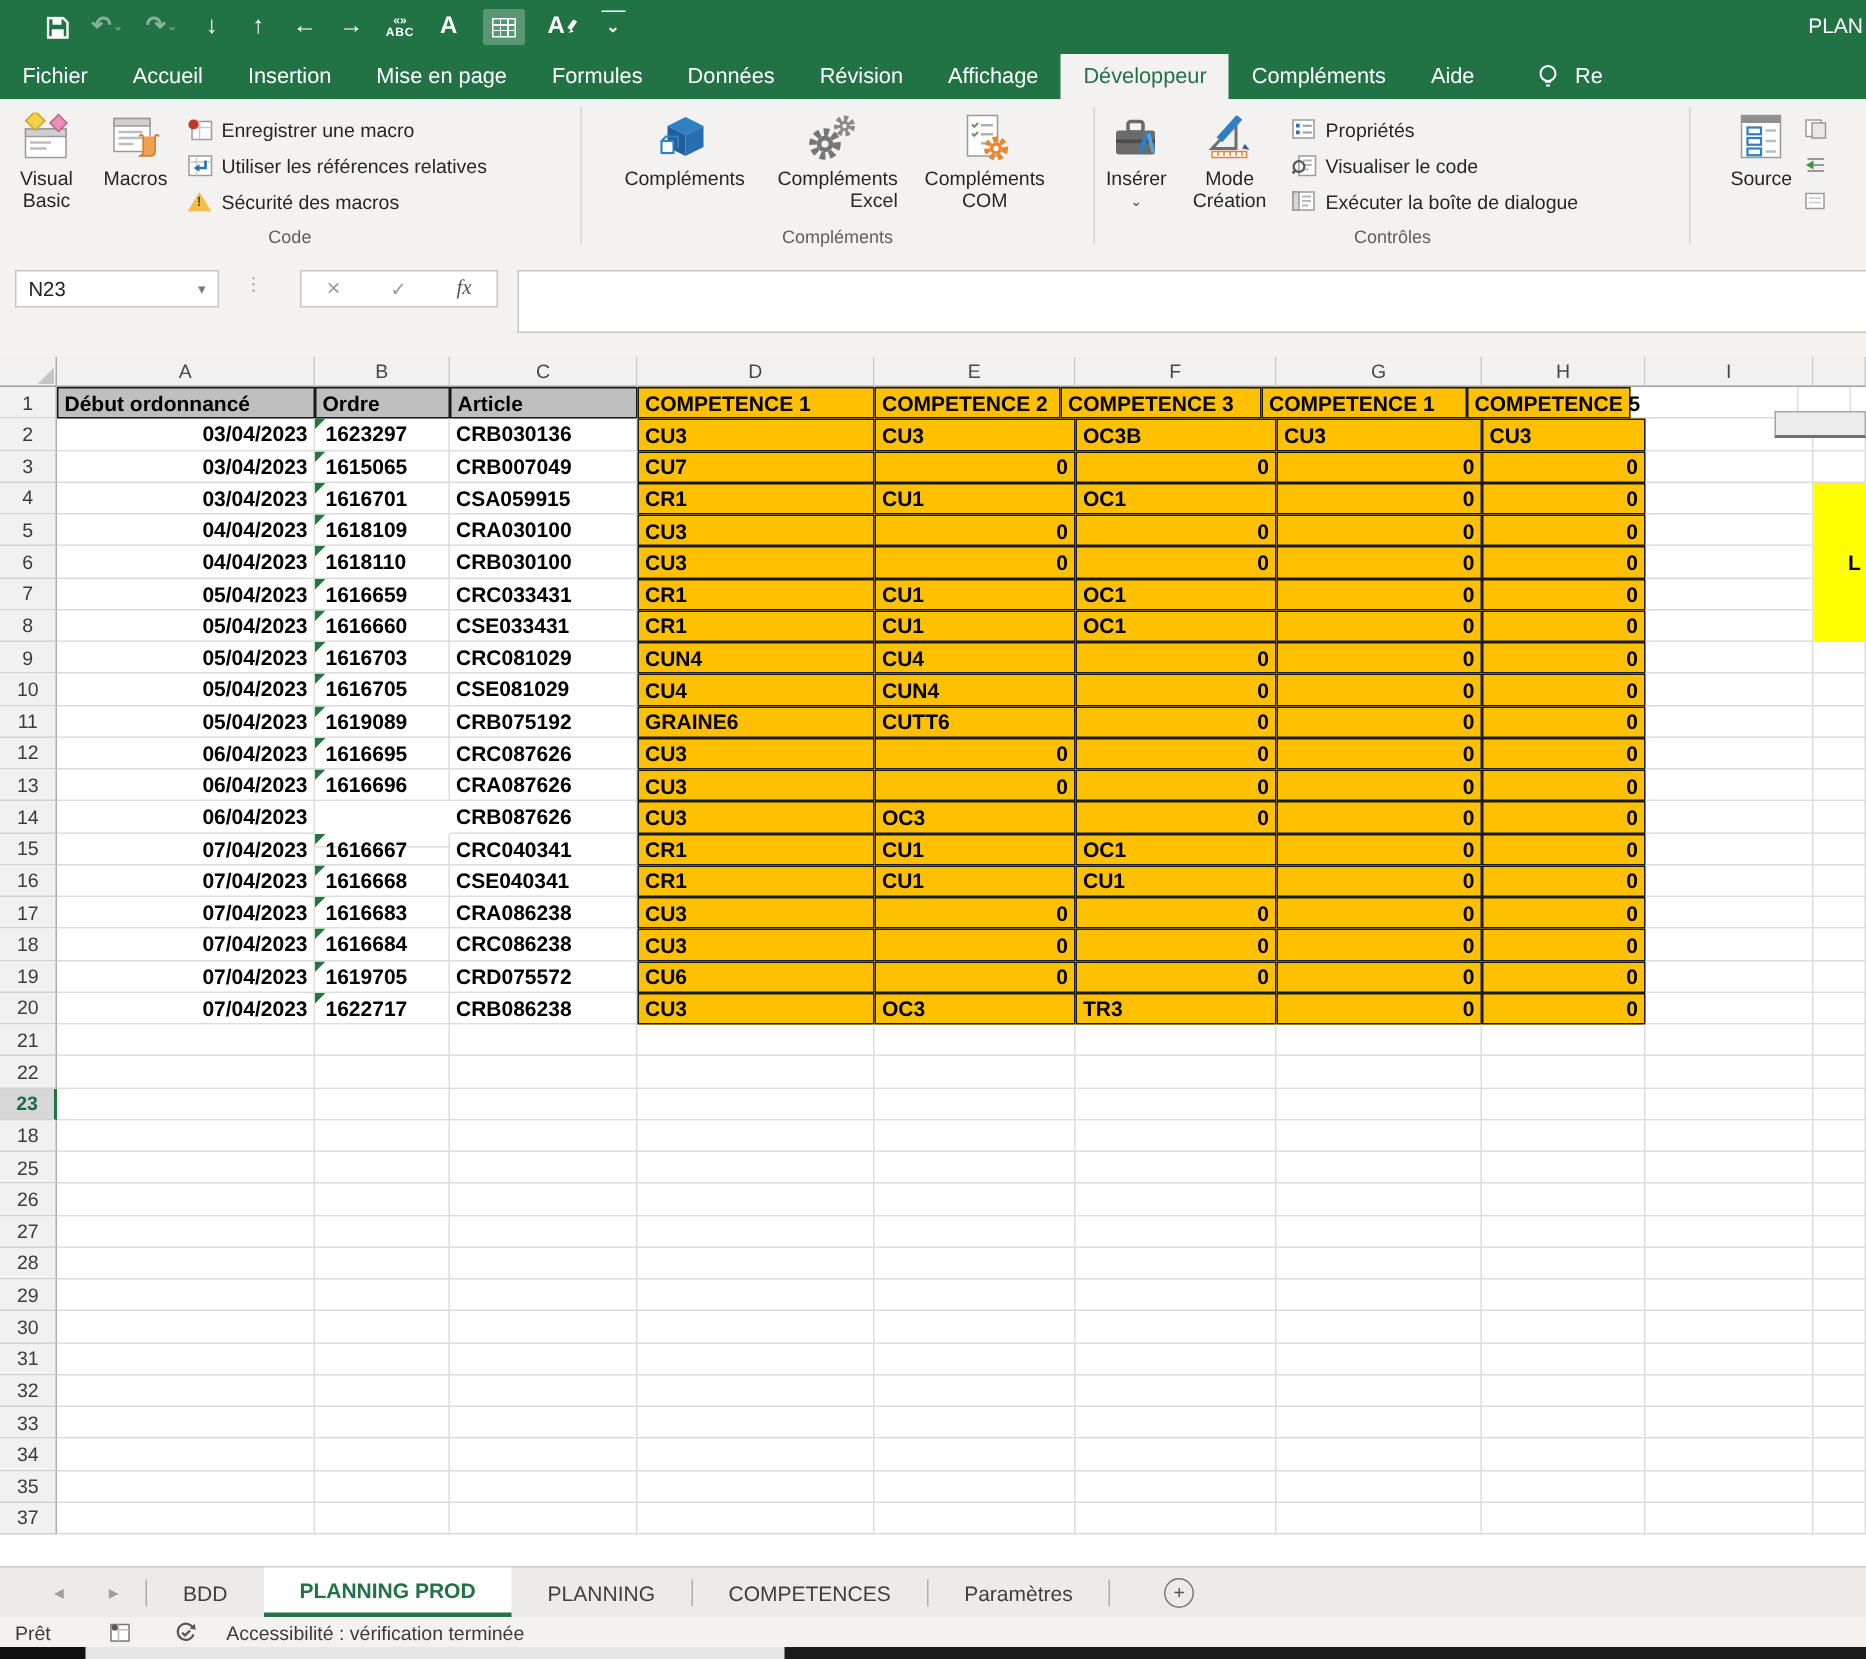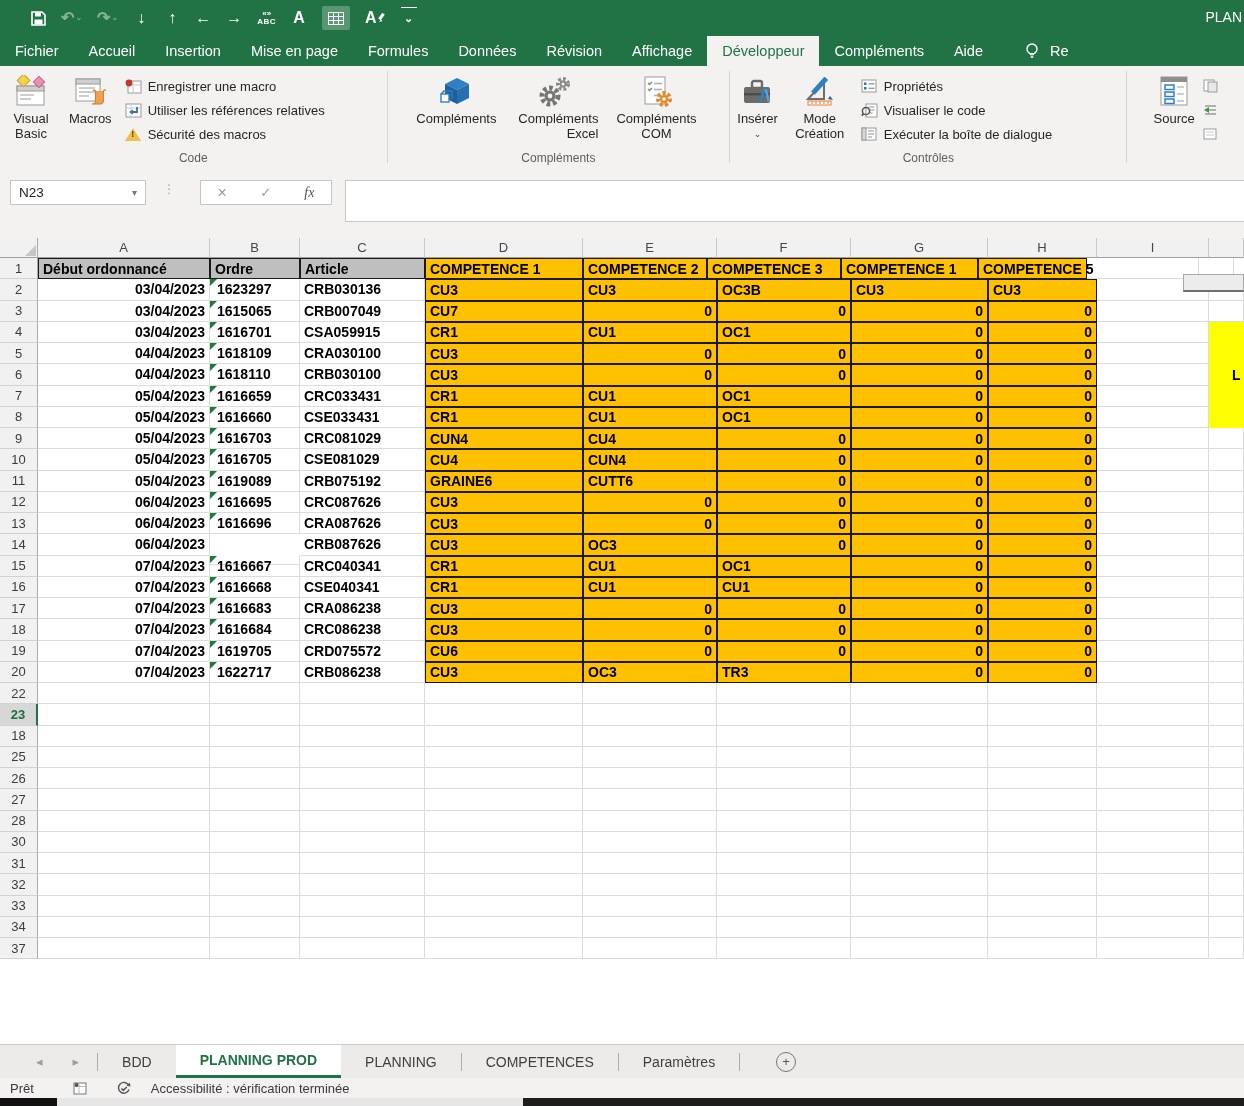--- a/index.html
+++ b/index.html
@@ -676,20 +676,33 @@
         <div class="cell" style="width: 125px;">CRB086238</div>
         <div class="cell orange" style="width: 158px;">CU3</div>
         <div class="cell orange" style="width: 134px;">OC3</div>
         <div class="cell orange" style="width: 134px;">TR3</div>
         <div class="cell orange right" style="width: 137px;">0</div>
         <div class="cell orange right" style="width: 109px;">0</div>
         <div class="cell" style="width: 112px;"></div>
         <div class="cell" style="width: 35px;"></div>
       </div>
       <div class="grow">
+        <div class="rowh">21</div>
+        <div class="cell" style="width: 172px;"></div>
+        <div class="cell" style="width: 90px;"></div>
+        <div class="cell" style="width: 125px;"></div>
+        <div class="cell" style="width: 158px;"></div>
+        <div class="cell" style="width: 134px;"></div>
+        <div class="cell" style="width: 134px;"></div>
+        <div class="cell" style="width: 137px;"></div>
+        <div class="cell" style="width: 109px;"></div>
+        <div class="cell" style="width: 112px;"></div>
+        <div class="cell" style="width: 35px;"></div>
+      </div>
+      <div class="grow">
         <div class="rowh">22</div>
         <div class="cell" style="width: 172px;"></div>
         <div class="cell" style="width: 90px;"></div>
         <div class="cell" style="width: 125px;"></div>
         <div class="cell" style="width: 158px;"></div>
         <div class="cell" style="width: 134px;"></div>
         <div class="cell" style="width: 134px;"></div>
         <div class="cell" style="width: 137px;"></div>
         <div class="cell" style="width: 109px;"></div>
         <div class="cell" style="width: 112px;"></div>
@@ -767,20 +780,33 @@
         <div class="cell" style="width: 125px;"></div>
         <div class="cell" style="width: 158px;"></div>
         <div class="cell" style="width: 134px;"></div>
         <div class="cell" style="width: 134px;"></div>
         <div class="cell" style="width: 137px;"></div>
         <div class="cell" style="width: 109px;"></div>
         <div class="cell" style="width: 112px;"></div>
         <div class="cell" style="width: 35px;"></div>
       </div>
       <div class="grow">
+        <div class="rowh">29</div>
+        <div class="cell" style="width: 172px;"></div>
+        <div class="cell" style="width: 90px;"></div>
+        <div class="cell" style="width: 125px;"></div>
+        <div class="cell" style="width: 158px;"></div>
+        <div class="cell" style="width: 134px;"></div>
+        <div class="cell" style="width: 134px;"></div>
+        <div class="cell" style="width: 137px;"></div>
+        <div class="cell" style="width: 109px;"></div>
+        <div class="cell" style="width: 112px;"></div>
+        <div class="cell" style="width: 35px;"></div>
+      </div>
+      <div class="grow">
         <div class="rowh">30</div>
         <div class="cell" style="width: 172px;"></div>
         <div class="cell" style="width: 90px;"></div>
         <div class="cell" style="width: 125px;"></div>
         <div class="cell" style="width: 158px;"></div>
         <div class="cell" style="width: 134px;"></div>
         <div class="cell" style="width: 134px;"></div>
         <div class="cell" style="width: 137px;"></div>
         <div class="cell" style="width: 109px;"></div>
         <div class="cell" style="width: 112px;"></div>
@@ -820,20 +846,33 @@
         <div class="cell" style="width: 158px;"></div>
         <div class="cell" style="width: 134px;"></div>
         <div class="cell" style="width: 134px;"></div>
         <div class="cell" style="width: 137px;"></div>
         <div class="cell" style="width: 109px;"></div>
         <div class="cell" style="width: 112px;"></div>
         <div class="cell" style="width: 35px;"></div>
       </div>
       <div class="grow">
         <div class="rowh">34</div>
+        <div class="cell" style="width: 172px;"></div>
+        <div class="cell" style="width: 90px;"></div>
+        <div class="cell" style="width: 125px;"></div>
+        <div class="cell" style="width: 158px;"></div>
+        <div class="cell" style="width: 134px;"></div>
+        <div class="cell" style="width: 134px;"></div>
+        <div class="cell" style="width: 137px;"></div>
+        <div class="cell" style="width: 109px;"></div>
+        <div class="cell" style="width: 112px;"></div>
+        <div class="cell" style="width: 35px;"></div>
+      </div>
+      <div class="grow">
+        <div class="rowh">35</div>
         <div class="cell" style="width: 172px;"></div>
         <div class="cell" style="width: 90px;"></div>
         <div class="cell" style="width: 125px;"></div>
         <div class="cell" style="width: 158px;"></div>
         <div class="cell" style="width: 134px;"></div>
         <div class="cell" style="width: 134px;"></div>
         <div class="cell" style="width: 137px;"></div>
         <div class="cell" style="width: 109px;"></div>
         <div class="cell" style="width: 112px;"></div>
         <div class="cell" style="width: 35px;"></div>

